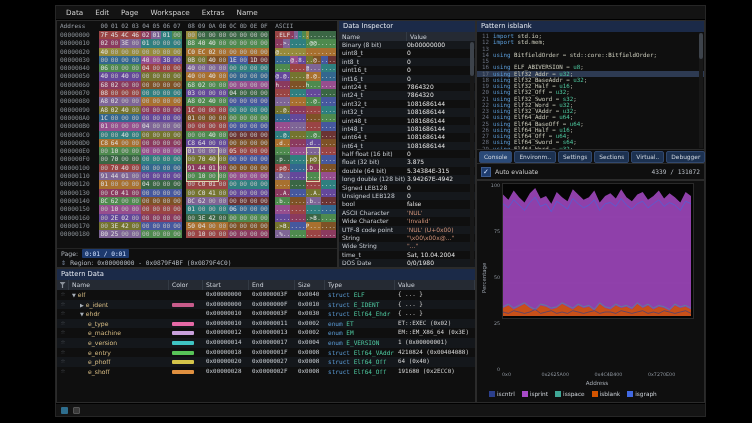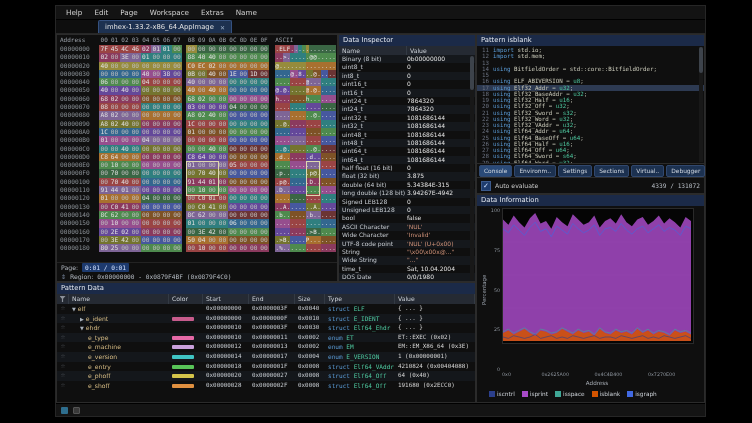--- a/index.html
+++ b/index.html
@@ -126,34 +126,28 @@
   .st-icon1{width:7px;height:7px;background:#2e6e8e;border-radius:1px;}
   .st-icon2{width:7px;height:7px;background:#3a3a3a;border:1px solid #555;border-radius:1px;box-sizing:border-box;}
 </style>
 </head>
 <body>
 
 <div class="window">
 
 
   <div class="menubar">
-      <div class="menu-item">Help</div>
+      <div class="menu-item">Data</div>
       <div class="menu-item">Edit</div>
       <div class="menu-item">Page</div>
       <div class="menu-item">Workspace</div>
       <div class="menu-item">Extras</div>
       <div class="menu-item">Name</div>
     </div>
 
-  <div class="tabbar">
-    <div class="tab">
-      <span>imhex-1.33.2-x86_64.AppImage</span>
-      <span class="tab-close">✕</span>
-    </div>
-  </div>
 
   <div class="content">
 
     <div class="left-col">
       <div class="top-row">
 
         <div class="panel hexpanel">
           <div class="hex-colhdr mono">
               <div class="hex-addr-h">Address</div>
               <div class="hex-byte-h">00</div>
@@ -1401,21 +1395,20 @@
           <div class="et-tab">Debugger</div>
         </div>
 
       <div class="auto-row">
         <div class="checkbox">✓</div>
         <span>Auto evaluate</span>
         <span class="auto-counter mono">4339 / 131072</span>
       </div>
 
       <div class="panel dinfpanel">
-        <div class="panel-title">Data Information</div>
         <div class="dinf-body">
           <div class="chart-row">
             <div class="ylab">Percentage</div>
             <div class="yticks">
                 <div>100</div>
                 <div>75</div>
                 <div>50</div>
                 <div>25</div>
                 <div>0</div>
               </div>

